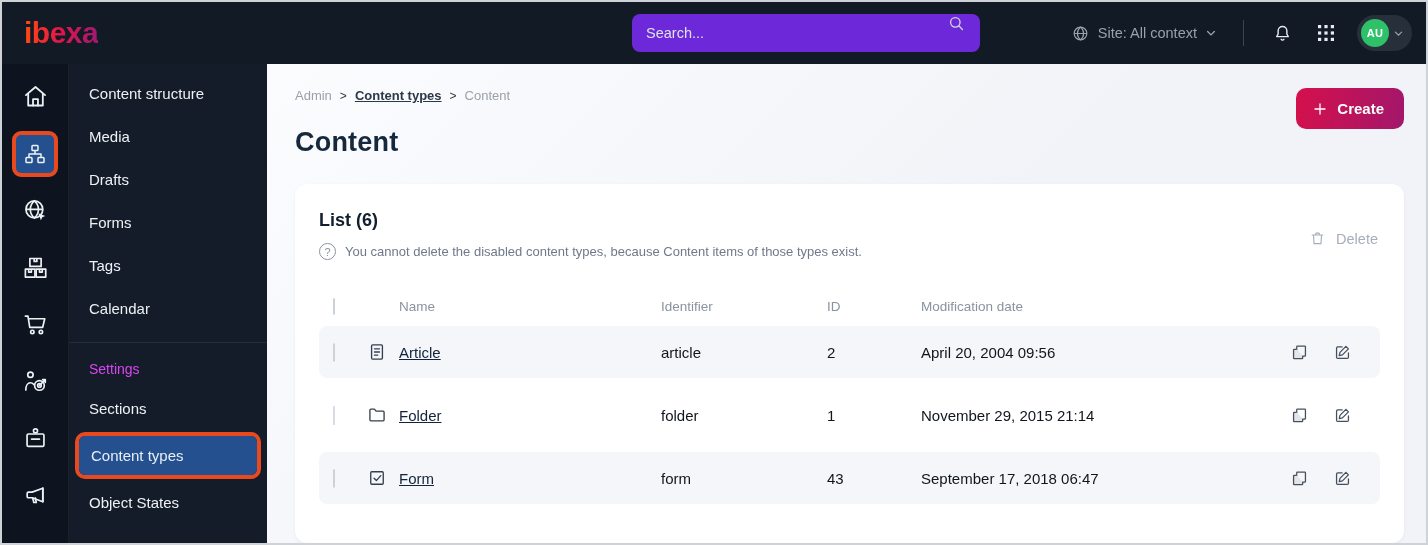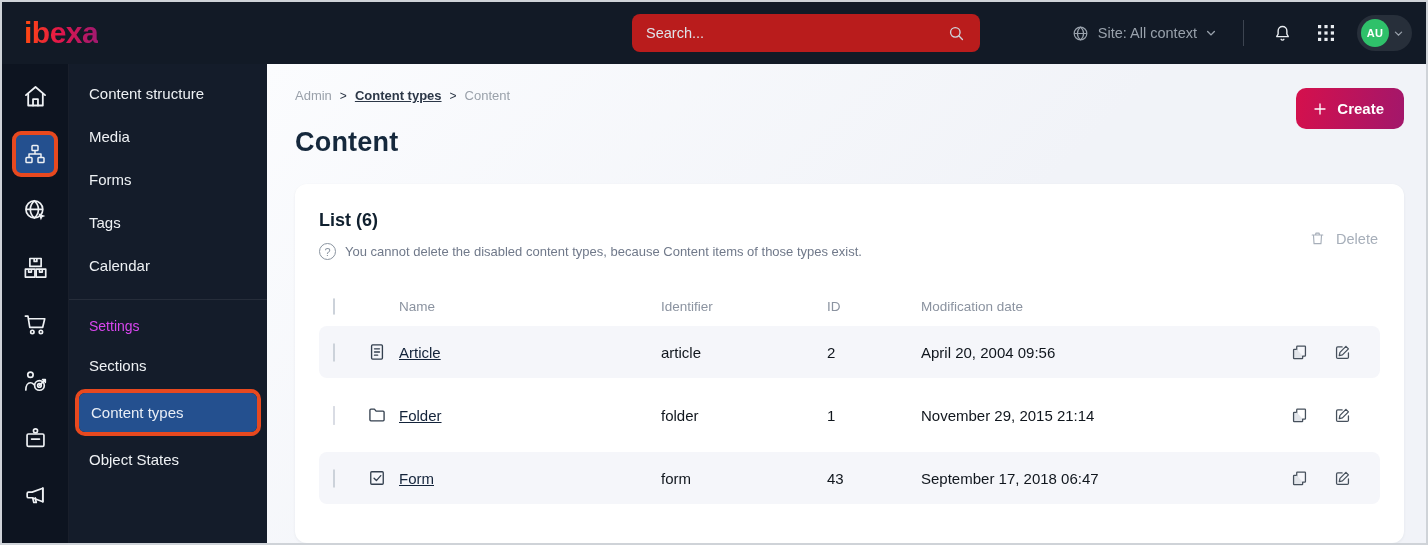--- a/index.html
+++ b/index.html
@@ -13,21 +13,21 @@
 
   
   .topbar { height:62px; flex:0 0 62px; background:#121a26; display:flex; align-items:center; position:relative; }
   .logo {
     margin-left:22px; font-size:30px; font-weight:700; letter-spacing:-0.5px; cursor:pointer;
     background:linear-gradient(95deg,#ff4713 5%,#e2164a 48%,#a4196e 95%);
     -webkit-background-clip:text; background-clip:text; color:transparent;
   }
   .searchbox {
     position:absolute; left:630px; top:12px; width:348px; height:38px;
-    background:#b91c1c; border-radius:8px; display:flex; align-items:center; padding:0 14px;
+    background:#6d28d9; border-radius:8px; display:flex; padding:0 14px;
   }
   .searchbox input {
     flex:1; background:transparent; border:none; outline:none; color:#e8ecf2; font-size:14.5px;
     font-family:inherit;
   }
   .searchbox input::placeholder { color:#dfe3e9; opacity:1; }
   .search-ic { color:#cfd5dc; }
   .topbar-right { margin-left:auto; margin-right:14px; display:flex; align-items:center; gap:20px; }
   .site-context { display:flex; align-items:center; gap:8px; color:#99a2ac; font-size:14.5px; cursor:pointer; }
   .tb-divider { width:1px; height:26px; background:#3c4450; margin:0 6px; }
@@ -214,20 +214,21 @@
         <svg width="27" height="27" viewBox="0 0 24 24" fill="none" stroke="currentColor" stroke-width="1.5" stroke-linejoin="round" stroke-linecap="round">
             <path d="M18.5 5.5L9 9H5.8a1.2 1.2 0 0 0-1.2 1.2v2.6A1.2 1.2 0 0 0 5.8 14H9l9.5 3.5z"></path>
             <path d="M18.5 5.5v12M9.5 14.2l1 4h2.2l-.9-4"></path>
           </svg>
       </button>
     </nav>
 
     <nav class="sidebar">
       <button class="side-item">Content structure</button>
       <button class="side-item">Media</button>
+      <button class="side-item">Drafts</button>
       <button class="side-item">Forms</button>
       <button class="side-item">Tags</button>
       <button class="side-item">Calendar</button>
 
       <div class="side-group">
         <div class="side-label">Settings</div>
         <button class="side-item">Sections</button>
         <div class="side-selected-wrap">
           <button class="side-item selected">Content types</button>
         </div>

